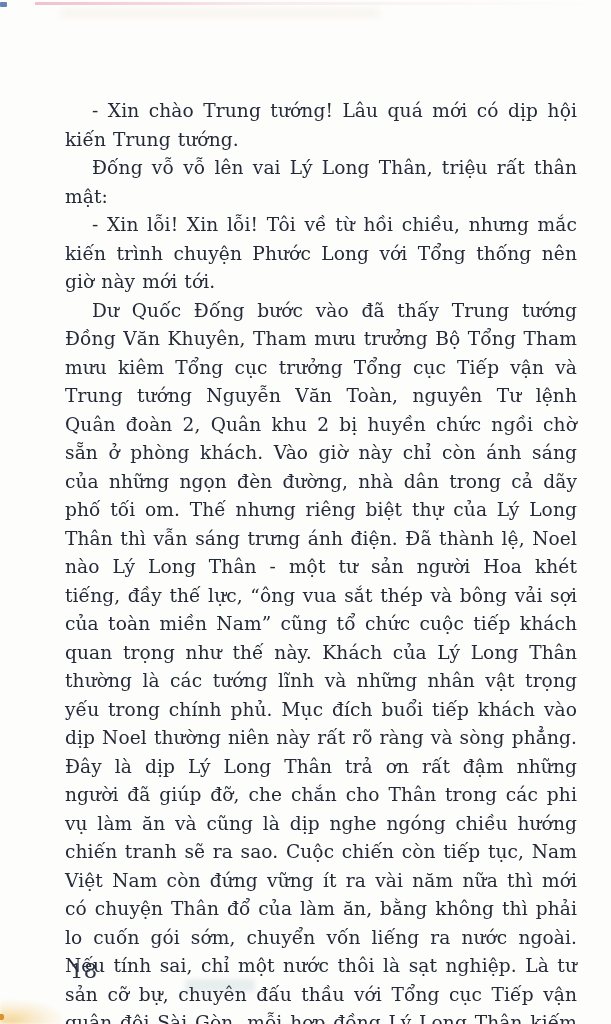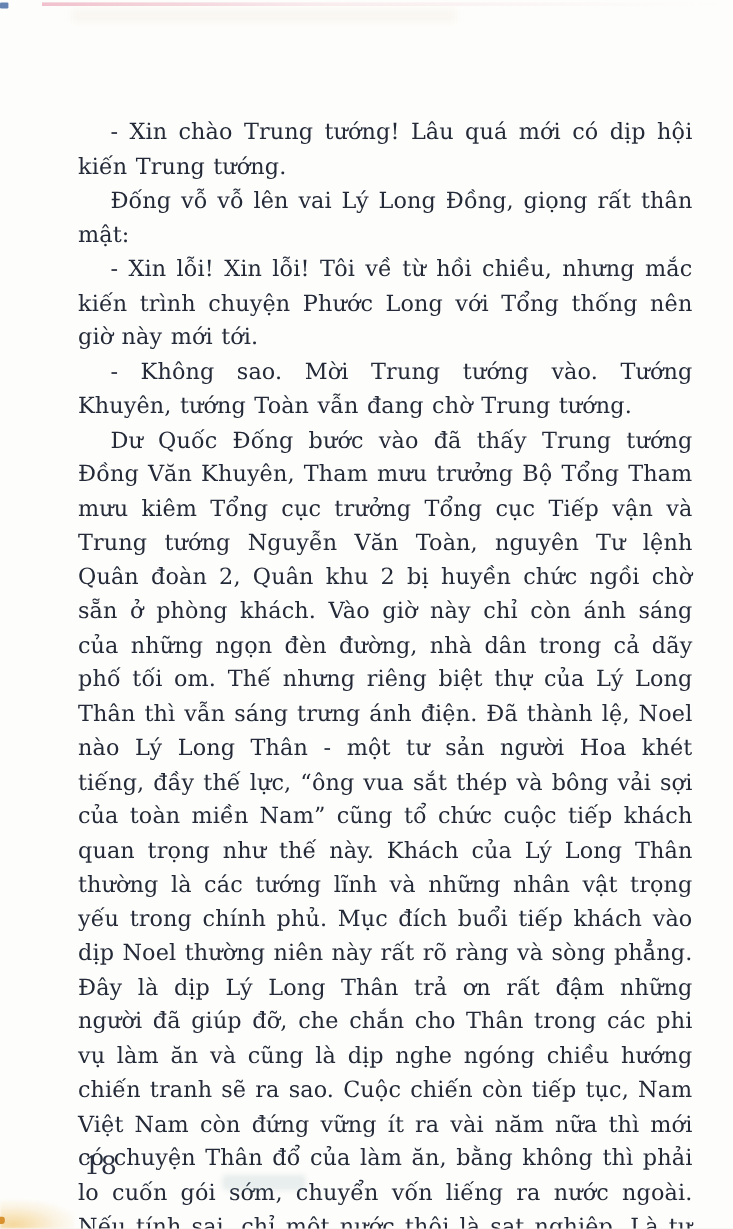--- a/index.html
+++ b/index.html
@@ -87,23 +87,22 @@
 <body>
 
 <div class="screen">
 
   <div class="artifact top-edge-line"></div>
   <div class="artifact top-edge-haze"></div>
   <div class="artifact corner-mark-blue"></div>
 
   <main class="text-block">
     <p>- Xin chào Trung tướng! Lâu quá mới có dịp hội kiến Trung tướng.</p>
-    <p>Đống vỗ vỗ lên vai Lý Long Đồng, giọng rất thân mật:</p>
+    <p>Đống vỗ vỗ lên vai Lý Long Thân, triệu rất thân mật:</p>
     <p>- Xin lỗi! Xin lỗi! Tôi về từ hồi chiều, nhưng mắc kiến trình chuyện Phước Long với Tổng thống nên giờ này mới tới.</p>
-    <p>- Không sao. Mời Trung tướng vào. Tướng Khuyên, tướng Toàn vẫn đang chờ Trung tướng.</p>
     <p>Dư Quốc Đống bước vào đã thấy Trung tướng Đồng Văn Khuyên, Tham mưu trưởng Bộ Tổng Tham mưu kiêm Tổng cục trưởng Tổng cục Tiếp vận và Trung tướng Nguyễn Văn Toàn, nguyên Tư lệnh Quân đoàn 2, Quân khu 2 bị huyền chức ngồi chờ sẵn ở phòng khách. Vào giờ này chỉ còn ánh sáng của những ngọn đèn đường, nhà dân trong cả dãy phố tối om. Thế nhưng riêng biệt thự của Lý Long Thân thì vẫn sáng trưng ánh điện. Đã thành lệ, Noel nào Lý Long Thân - một tư sản người Hoa khét tiếng, đầy thế lực, “ông vua sắt thép và bông vải sợi của toàn miền Nam” cũng tổ chức cuộc tiếp khách quan trọng như thế này. Khách của Lý Long Thân thường là các tướng lĩnh và những nhân vật trọng yếu trong chính phủ. Mục đích buổi tiếp khách vào dịp Noel thường niên này rất rõ ràng và sòng phẳng. Đây là dịp Lý Long Thân trả ơn rất đậm những người đã giúp đỡ, che chắn cho Thân trong các phi vụ làm ăn và cũng là dịp nghe ngóng chiều hướng chiến tranh sẽ ra sao. Cuộc chiến còn tiếp tục, Nam Việt Nam còn đứng vững ít ra vài năm nữa thì mới có chuyện Thân đổ của làm ăn, bằng không thì phải lo cuốn gói sớm, chuyển vốn liếng ra nước ngoài. Nếu tính sai, chỉ một nước thôi là sạt nghiệp. Là tư sản cỡ bự, chuyên đấu thầu với Tổng cục Tiếp vận quân đội Sài Gòn, mỗi hợp đồng Lý Long Thân kiếm cả tỉ đồng tiền Sài Gòn. Mấy năm trước, chỉ riêng việc trúng thầu thu gom sắt thép phế liệu toàn miền Nam, Lý Long Thân cũng hốt được cả triệu đôla Mỹ.</p>
   </main>
 
   <div class="page-number">18</div>
 
   <div class="artifact ghost-bleed"></div>
   <div class="artifact bottom-smudge"></div>
   <div class="artifact bottom-dot"></div>
 
 </div>

